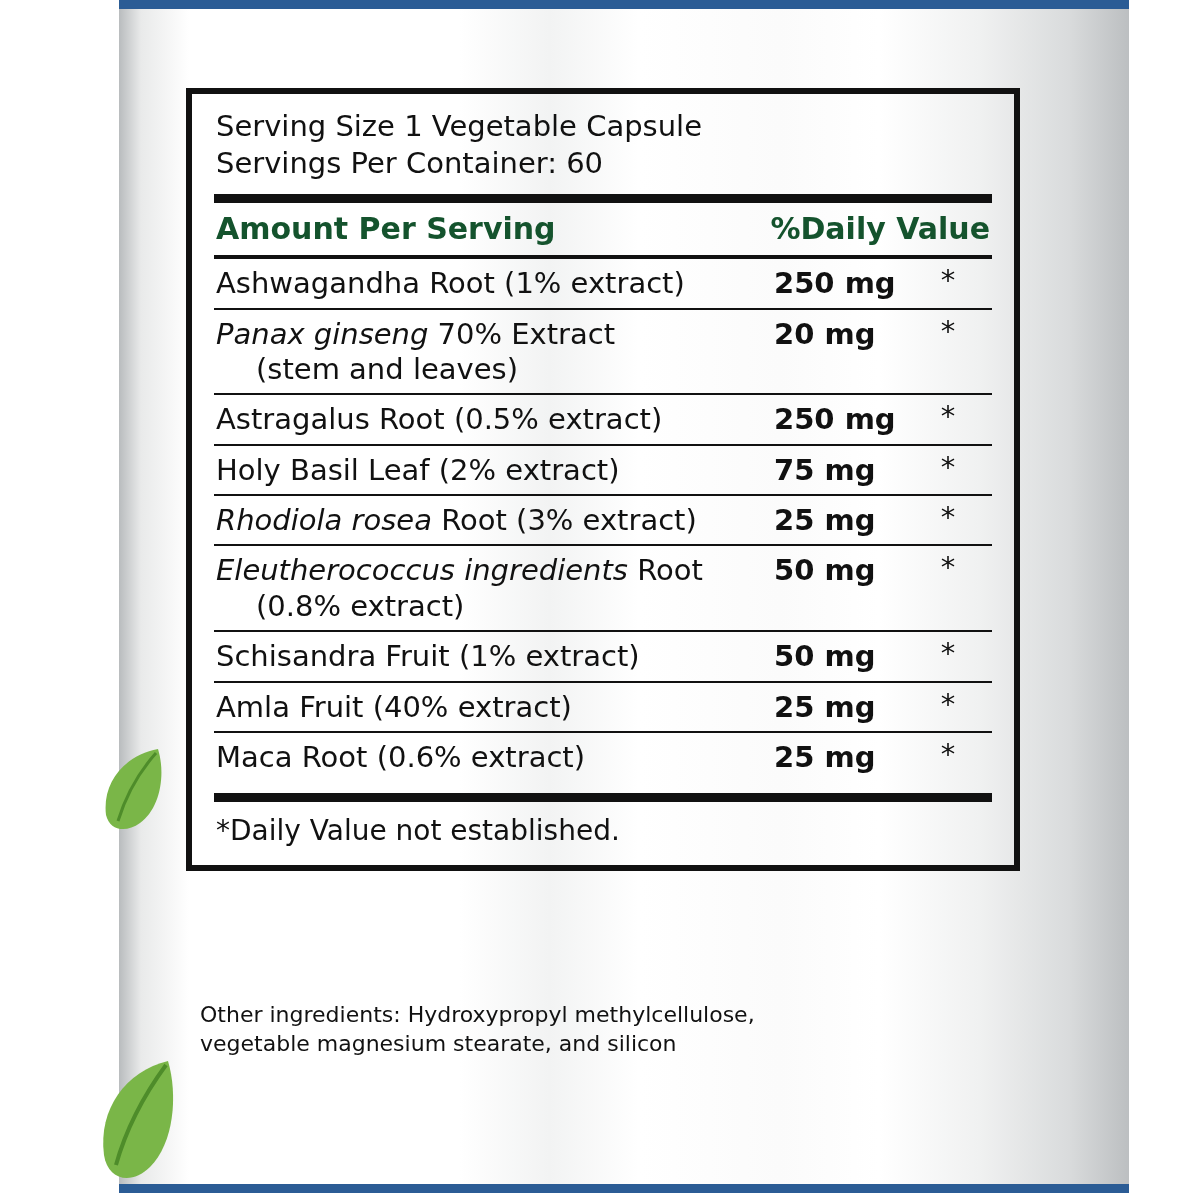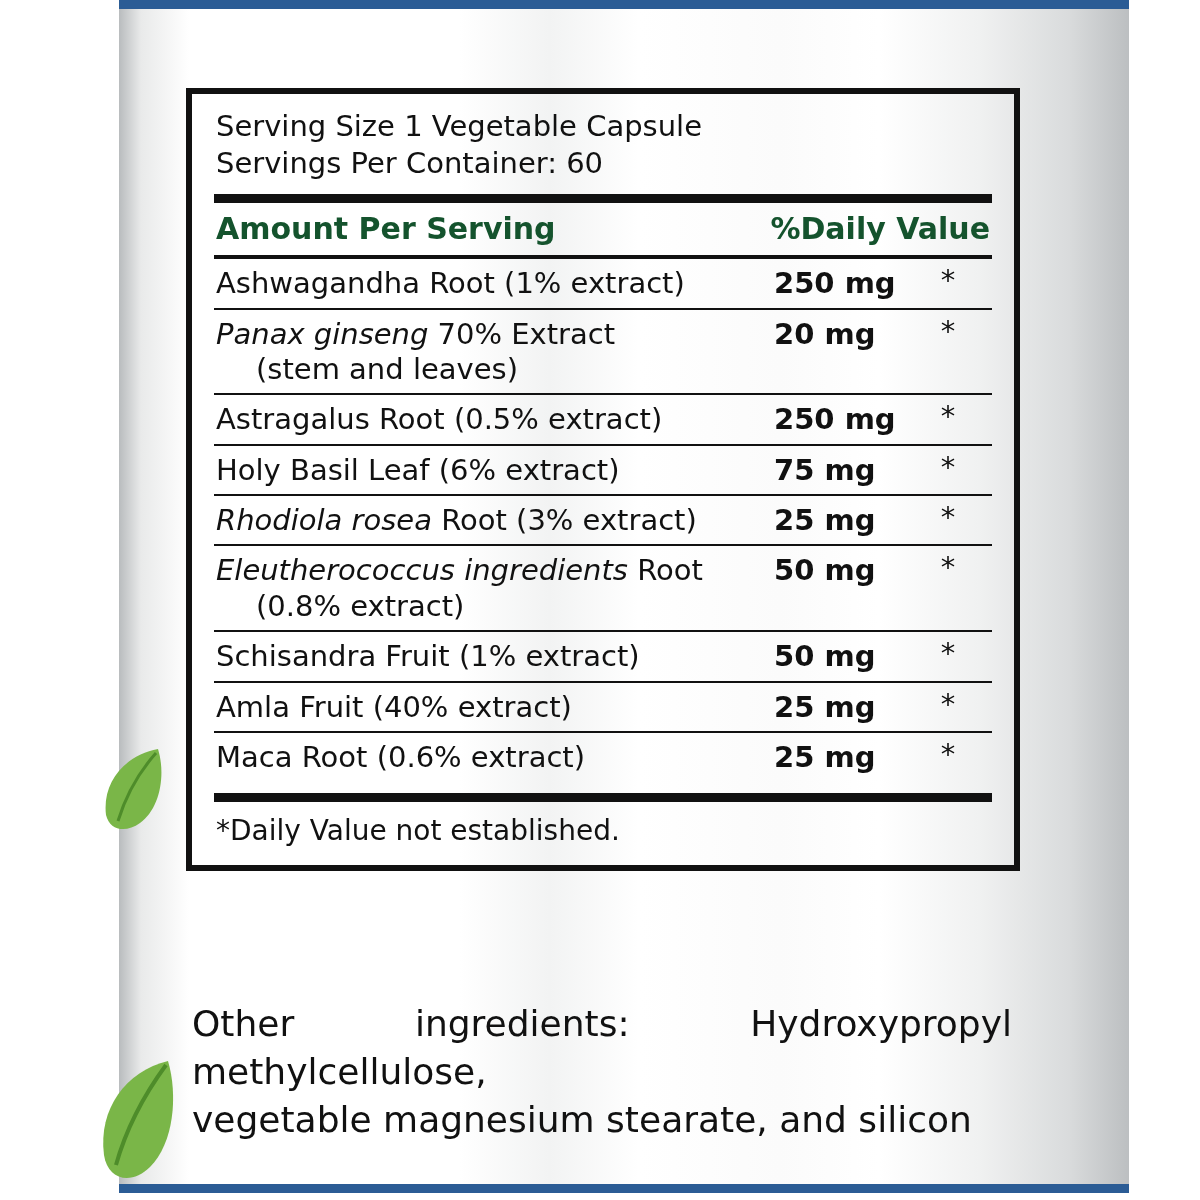--- a/index.html
+++ b/index.html
@@ -169,24 +169,24 @@
 
   .footnote {
     font-size: 28px;
     color: #111;
     padding: 12px 0 2px 2px;
   }
 
   
   .other {
     position: absolute;
-    left: 192px;
+    left: 200px;
     top: 1000px;
     width: 820px;
-    font-size: 36px;
+    font-size: 22px;
     line-height: 1.33;
     color: #111;
     text-align: justify;
   }
   .other .last { text-align: left; }
 </style>
 </head>
 <body>
 
 <div class="page">
@@ -233,21 +233,21 @@
           <div class="dv">*</div>
         </div>
         <div class="rule-thin"></div>
         <div class="row">
           <div class="name"><span>Astragalus Root (0.5% extract)</span></div>
           <div class="amount">250 mg</div>
           <div class="dv">*</div>
         </div>
         <div class="rule-thin"></div>
         <div class="row">
-          <div class="name"><span>Holy Basil Leaf (6% extract)</span></div>
+          <div class="name"><span>Holy Basil Leaf (2% extract)</span></div>
           <div class="amount">75 mg</div>
           <div class="dv">*</div>
         </div>
         <div class="rule-thin"></div>
         <div class="row">
           <div class="name"><span class="ital">Rhodiola rosea</span><span> Root (3% extract)</span></div>
           <div class="amount">25 mg</div>
           <div class="dv">*</div>
         </div>
         <div class="rule-thin"></div>

